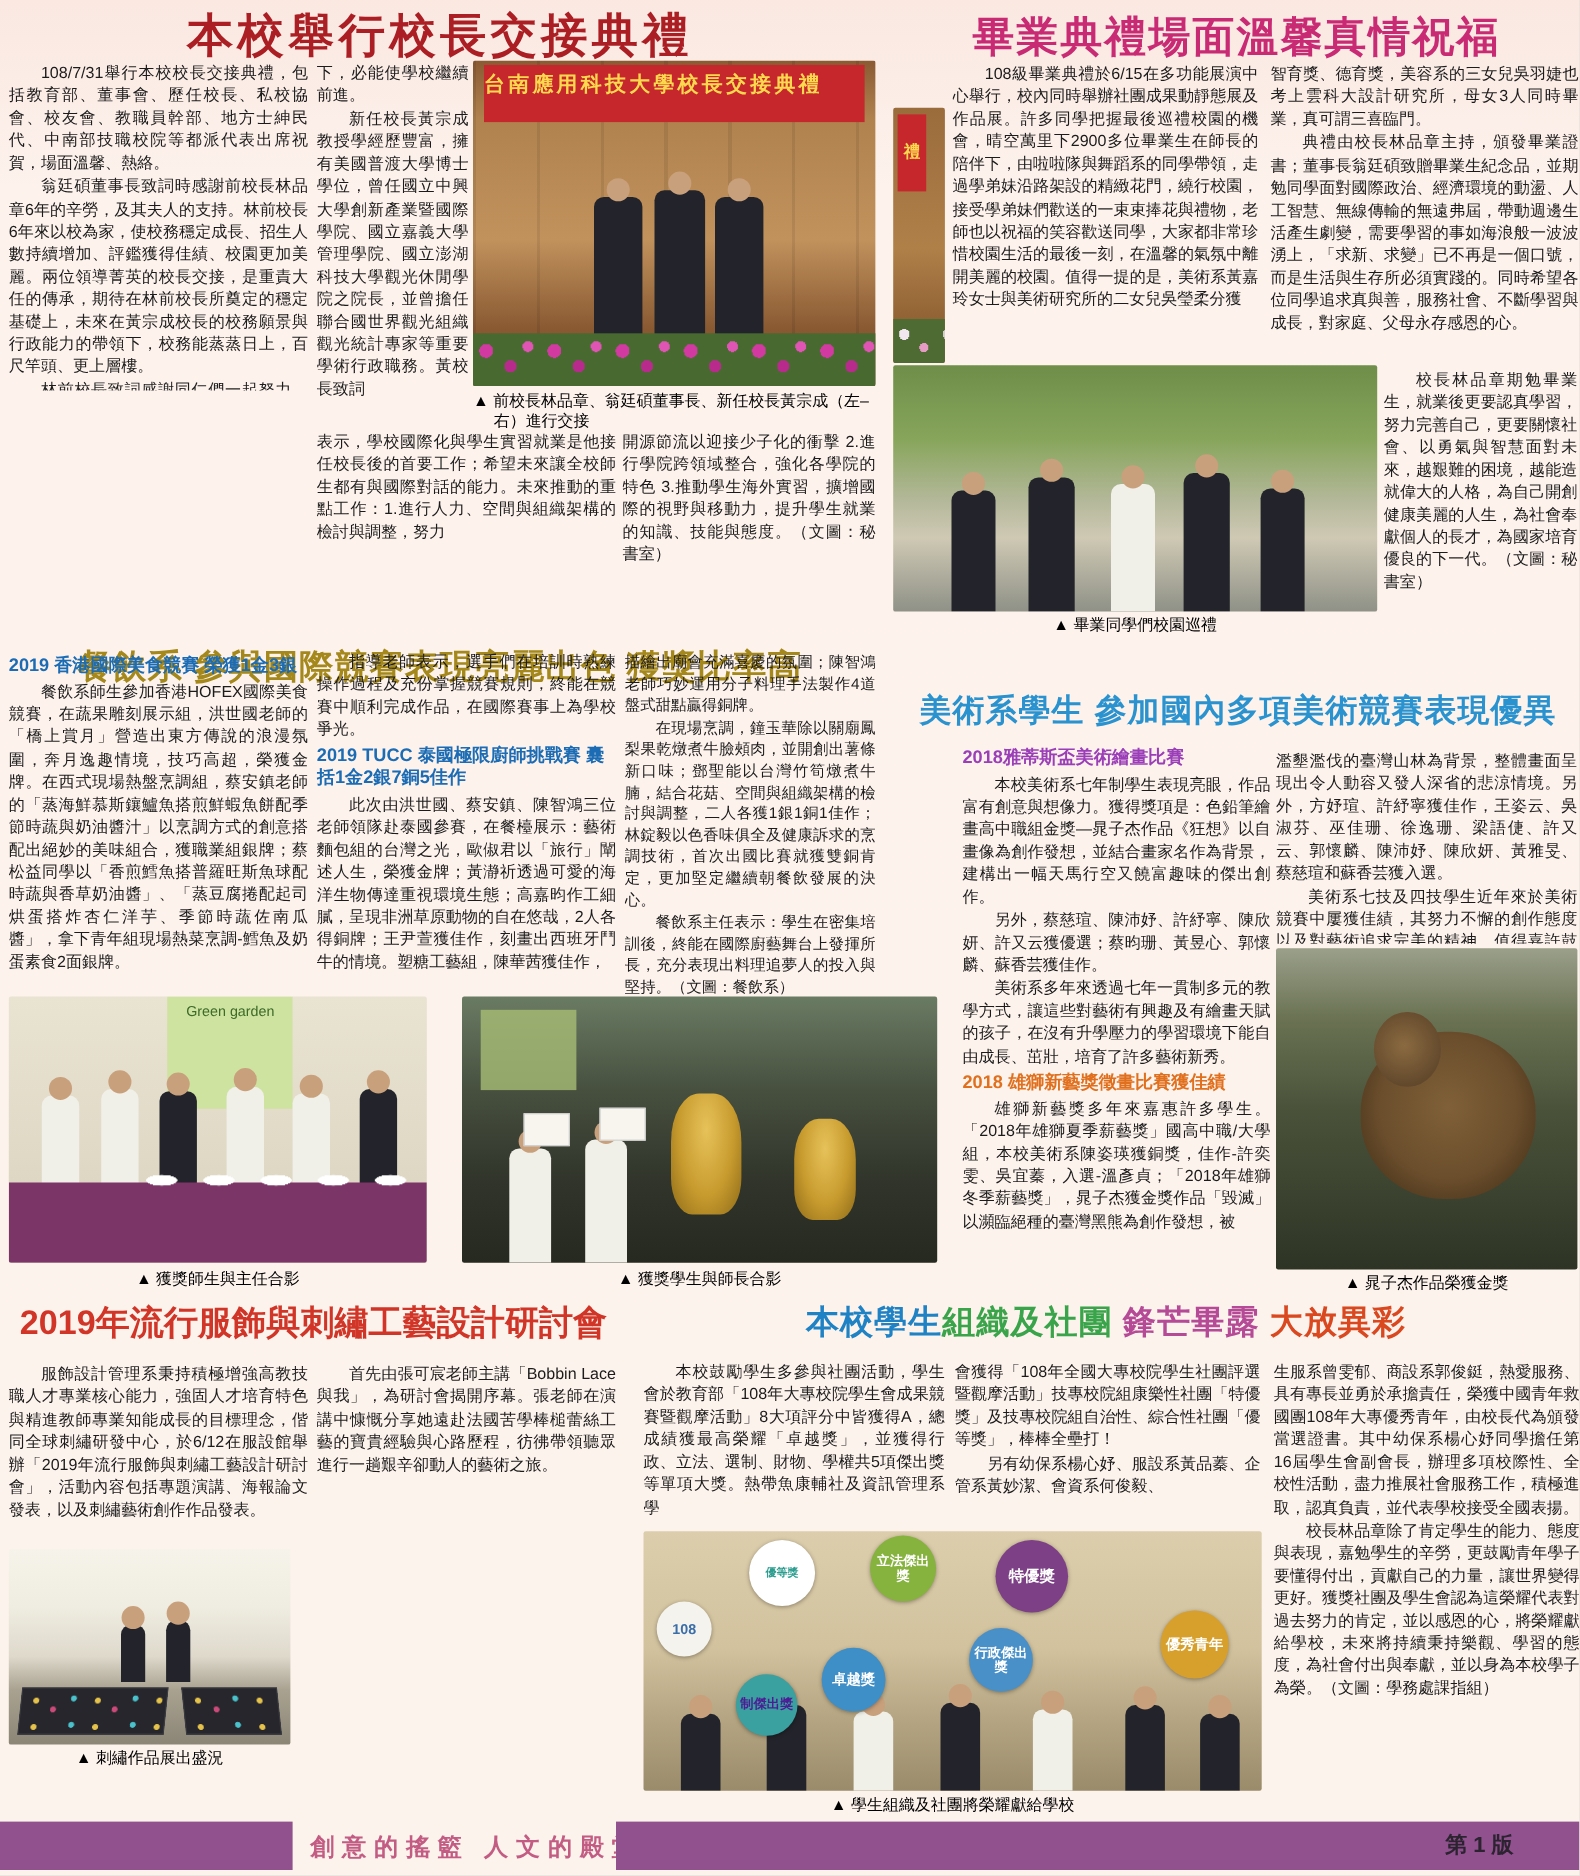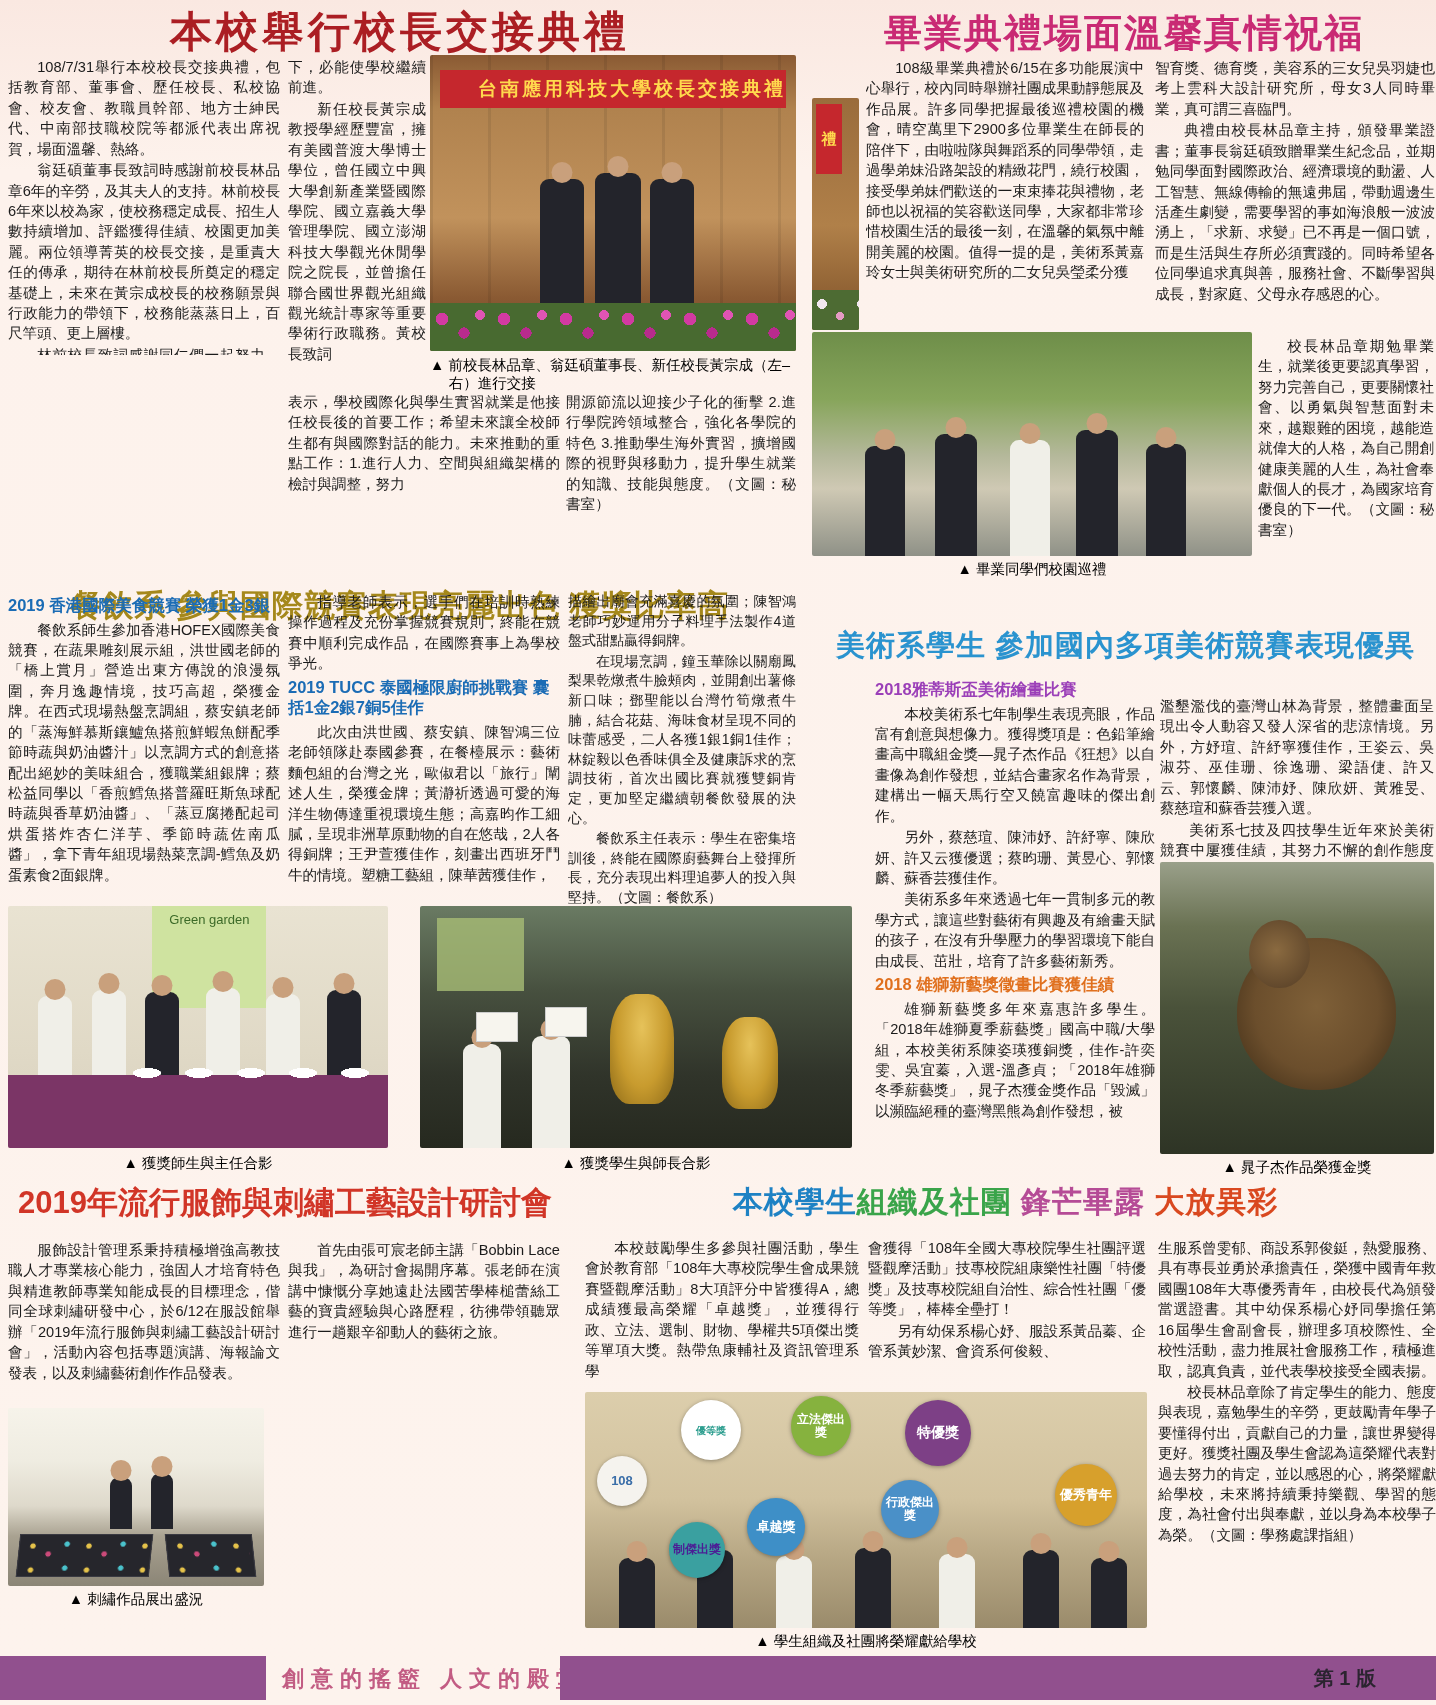--- a/index.html
+++ b/index.html
@@ -15,22 +15,22 @@
   .purple{color:#9b3fb8;}
   .orange{color:#e0701e;}
   .caption{position:absolute;font-size:14.5px;color:#000;line-height:1.25;}
   .cap-center{text-align:center;}
   .cap-hang{padding-left:1.3em;text-indent:-1.3em;}
   .ph{position:absolute;overflow:hidden;border-radius:2px;}
   
   .photoA{background:
       repeating-linear-gradient(90deg,rgba(0,0,0,.08) 0 3px,transparent 3px 58px),
       linear-gradient(180deg,#8a5a33 0%,#b0824e 18%,#c1925c 55%,#8a5a33 82%,#6f4522 100%);}
-  .bannerA{position:absolute;top:15px;left:10px;right:10px;height:38px;background:#c5272d;
-      color:#ffd94d;font-weight:bold;font-size:19px;letter-spacing:3px;text-align:right;line-height:38px;}
+  .bannerA{position:absolute;top:4px;left:10px;right:10px;height:52px;background:#c5272d;
+      color:#ffd94d;font-weight:bold;font-size:19px;letter-spacing:3px;text-align:left;line-height:38px;}
   .fig{position:absolute;background:#23242b;border-radius:9px 9px 0 0;}
   .fig::before{content:"";position:absolute;top:-17px;left:50%;transform:translateX(-50%);
       width:21px;height:21px;border-radius:50%;background:#c9a07c;}
   .figw{background:#f0efe8;}
   .orchids{position:absolute;left:0;right:0;bottom:0;height:48px;
       background:
        radial-gradient(circle 9px at 12px 16px,#d23aa2 70%,transparent 71%),
        radial-gradient(circle 8px at 34px 30px,#b82b8d 70%,transparent 71%),
        radial-gradient(circle 7px at 50px 12px,#e054b4 70%,transparent 71%),
        #486a30;
@@ -159,21 +159,21 @@
     <div>
         <p class="para">指導老師表示，選手們在培訓時熟練操作過程及充份掌握競賽規則，終能在競賽中順利完成作品，在國際賽事上為學校爭光。</p>
       </div>
     <div class="subhead blue">2019 TUCC 泰國極限廚師挑戰賽 囊括1金2銀7銅5佳作</div>
     <div>
         <p class="para">此次由洪世國、蔡安鎮、陳智鴻三位老師領隊赴泰國參賽，在餐檯展示：藝術麵包組的台灣之光，歐俶君以「旅行」闡述人生，榮獲金牌；黃瀞祈透過可愛的海洋生物傳達重視環境生態；高嘉昀作工細膩，呈現非洲草原動物的自在悠哉，2人各得銅牌；王尹萱獲佳作，刻畫出西班牙鬥牛的情境。塑糖工藝組，陳華茜獲佳作，</p>
       </div>
   </div>
   <div class="col" style="left:568px;top:592px;width:228px;height:312px;font-size:14px;">
       <p class="para noindent">描繪出廟會充滿喜慶的氛圍；陳智鴻老師巧妙運用分子料理手法製作4道盤式甜點贏得銅牌。</p>
-      <p class="para">在現場烹調，鐘玉華除以關廟鳳梨果乾燉煮牛臉頰肉，並開創出薯條新口味；鄧聖能以台灣竹筍燉煮牛腩，結合花菇、海味食材呈現不同的味蕾感受，二人各獲1銀1銅1佳作；林錠毅以色香味俱全及健康訴求的烹調技術，首次出國比賽就獲雙銅肯定，更加堅定繼續朝餐飲發展的決心。</p>
+      <p class="para">在現場烹調，鐘玉華除以關廟鳳梨果乾燉煮牛臉頰肉，並開創出薯條新口味；鄧聖能以台灣竹筍燉煮牛腩，結合花菇、空間與組織架構的檢討與調整，二人各獲1銀1銅1佳作；林錠毅以色香味俱全及健康訴求的烹調技術，首次出國比賽就獲雙銅肯定，更加堅定繼續朝餐飲發展的決心。</p>
       <p class="para">餐飲系主任表示：學生在密集培訓後，終能在國際廚藝舞台上發揮所長，充分表現出料理追夢人的投入與堅持。（文圖：餐飲系）</p>
     </div>
   <div class="ph photoC" style="left:8px;top:906px;width:380px;height:242px;">
     <div class="ggpanel">Green garden</div>
     <div class="fig figw" style="left:8%;bottom:28%;width:34px;height:84px;"></div>
     <div class="fig figw" style="left:22%;bottom:28%;width:34px;height:90px;"></div>
     <div class="fig" style="left:36%;bottom:28%;width:34px;height:88px;"></div>
     <div class="fig figw" style="left:52%;bottom:28%;width:34px;height:92px;"></div>
     <div class="fig figw" style="left:68%;bottom:28%;width:34px;height:86px;"></div>
     <div class="fig" style="left:84%;bottom:28%;width:34px;height:90px;"></div>
@@ -198,21 +198,21 @@
     <div>
         <p class="para">本校美術系七年制學生表現亮眼，作品富有創意與想像力。獲得獎項是：色鉛筆繪畫高中職組金獎—晁子杰作品《狂想》以自畫像為創作發想，並結合畫家名作為背景，建構出一幅天馬行空又饒富趣味的傑出創作。</p>
         <p class="para">另外，蔡慈瑄、陳沛妤、許紓寧、陳欣妍、許又云獲優選；蔡昀珊、黃昱心、郭懷麟、蘇香芸獲佳作。</p>
         <p class="para">美術系多年來透過七年一貫制多元的教學方式，讓這些對藝術有興趣及有繪畫天賦的孩子，在沒有升學壓力的學習環境下能自由成長、茁壯，培育了許多藝術新秀。</p>
       </div>
     <div class="subhead orange">2018 雄獅新藝獎徵畫比賽獲佳績</div>
     <div>
         <p class="para">雄獅新藝獎多年來嘉惠許多學生。「2018年雄獅夏季薪藝獎」國高中職/大學組，本校美術系陳姿瑛獲銅獎，佳作-許奕雯、吳宜蓁，入選-溫彥貞；「2018年雄獅冬季薪藝獎」，晁子杰獲金獎作品「毀滅」以瀕臨絕種的臺灣黑熊為創作發想，被</p>
       </div>
   </div>
-  <div class="col" style="left:1160px;top:696px;width:274px;height:176px;">
+  <div class="col" style="left:1160px;top:682px;width:274px;height:176px;">
       <p class="para noindent">濫墾濫伐的臺灣山林為背景，整體畫面呈現出令人動容又發人深省的悲涼情境。另外，方妤瑄、許紓寧獲佳作，王姿云、吳淑芬、巫佳珊、徐逸珊、梁語倢、許又云、郭懷麟、陳沛妤、陳欣妍、黃雅旻、蔡慈瑄和蘇香芸獲入選。</p>
       <p class="para">美術系七技及四技學生近年來於美術競賽中屢獲佳績，其努力不懈的創作態度以及對藝術追求完美的精神，值得嘉許鼓勵。期許他們未來能在藝術創作領域發揮所長，大放異彩。（文圖：美術系）</p>
     </div>
   <div class="ph photoE" style="left:1160px;top:862px;width:274px;height:292px;">
     <div class="bearE"></div>
   </div>
   <div class="caption cap-center" style="left:1160px;top:1158px;width:274px;">▲ 晁子杰作品榮獲金獎</div>
 
   <div class="hl" style="left:0;top:1182px;width:570px;font-size:31px;letter-spacing:0px;color:#d13527;">2019年流行服飾與刺繡工藝設計研討會</div>
   <div class="col" style="left:8px;top:1240px;width:272px;height:165px;">

